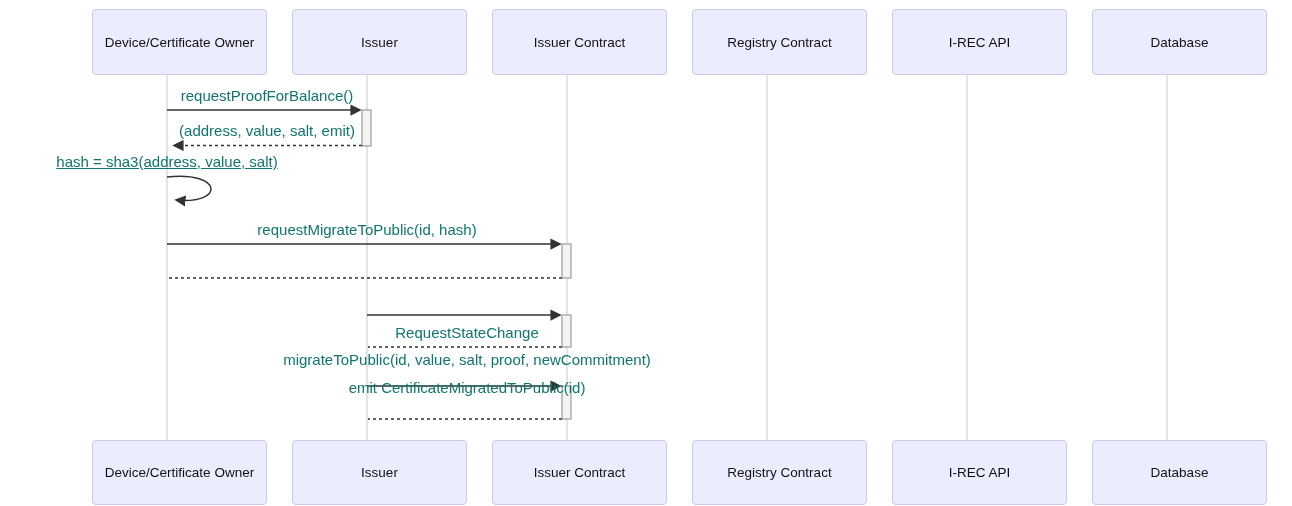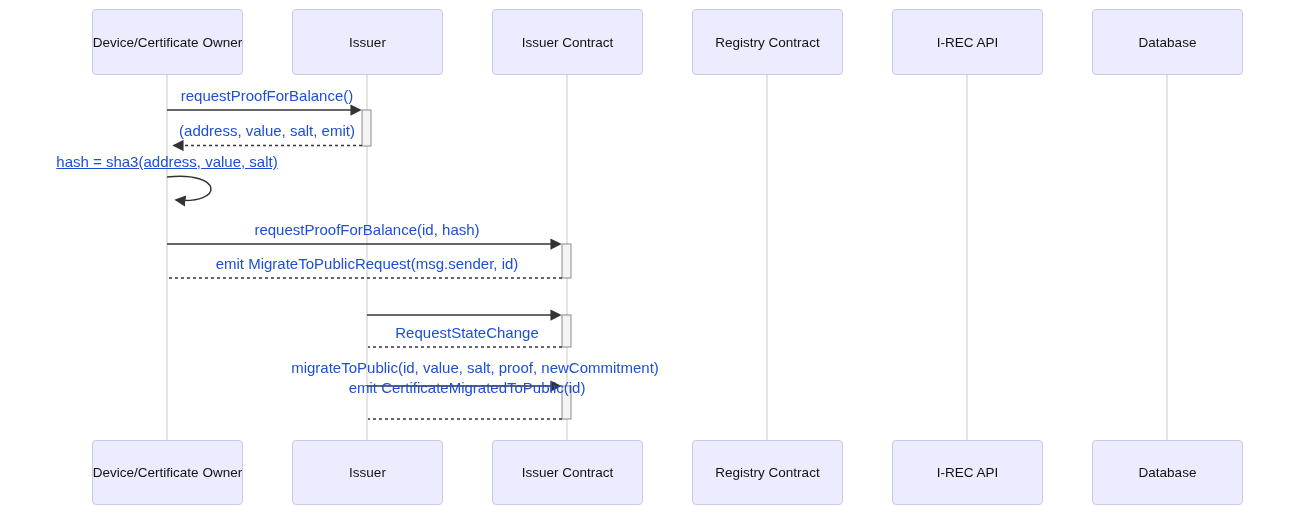--- a/index.html
+++ b/index.html
@@ -11,40 +11,40 @@
     font-family: "Liberation Sans", "DejaVu Sans", sans-serif;
     overflow: hidden;
   }
   svg.layer {
     position: absolute;
     left: 0; top: 0;
     width: 1292px; height: 506px;
   }
   .actor-box {
     position: absolute;
-    width: 151px;
+    width: 175px;
     height: 66px;
     background: #ECECFF;
     border: 1px solid #C9C9E8;
     border-radius: 4px;
     box-sizing: border-box;
     display: flex;
     align-items: center;
     justify-content: center;
     text-align: center;
     font-size: 13.5px;
     color: #111111;
     white-space: nowrap;
   }
   .actor-box.bottom { height: 65px; }
   .msg {
     position: absolute;
     transform: translateX(-50%);
     font-size: 15px;
-    color: #1d4ed8;
+    color: #0f766e;
     white-space: nowrap;
     line-height: 16px;
   }
 </style>
 </head>
 <body>
 
 <div class="canvas">
 
   <svg class="layer" viewBox="0 0 1292 506" xmlns="http://www.w3.org/2000/svg">
@@ -111,19 +111,18 @@
   <div class="actor-box bottom" style="left:892px; top:440px;">
       <span>I-REC API</span>
     </div>
   <div class="actor-box bottom" style="left:1092px;top:440px;">
       <span>Database</span>
     </div>
 
   <div class="msg" style="left:267px; top:88px;">requestProofForBalance()</div>
   <div class="msg" style="left:267px; top:123px;">(address, value, salt, emit)</div>
   <div class="msg" style="left:167px; top:154px;text-decoration:underline;">hash = sha3(address, value, salt)</div>
-  <div class="msg" style="left:367px; top:222px;">requestProofForBalance(id, hash)</div>
-  <div class="msg" style="left:367px; top:256px;">emit MigrateToPublicRequest(msg.sender, id)</div>
+  <div class="msg" style="left:367px; top:222px;">requestMigrateToPublic(id, hash)</div>
   <div class="msg" style="left:467px; top:325px;">RequestStateChange</div>
-  <div class="msg" style="left:467px; top:360px;margin-left:8px;">migrateToPublic(id, value, salt, proof, newCommitment)</div>
+  <div class="msg" style="left:467px; top:352px;">migrateToPublic(id, value, salt, proof, newCommitment)</div>
   <div class="msg" style="left:467px; top:380px;">emit CertificateMigratedToPublic(id)</div>
 
 </div>
 
 </body></html>

